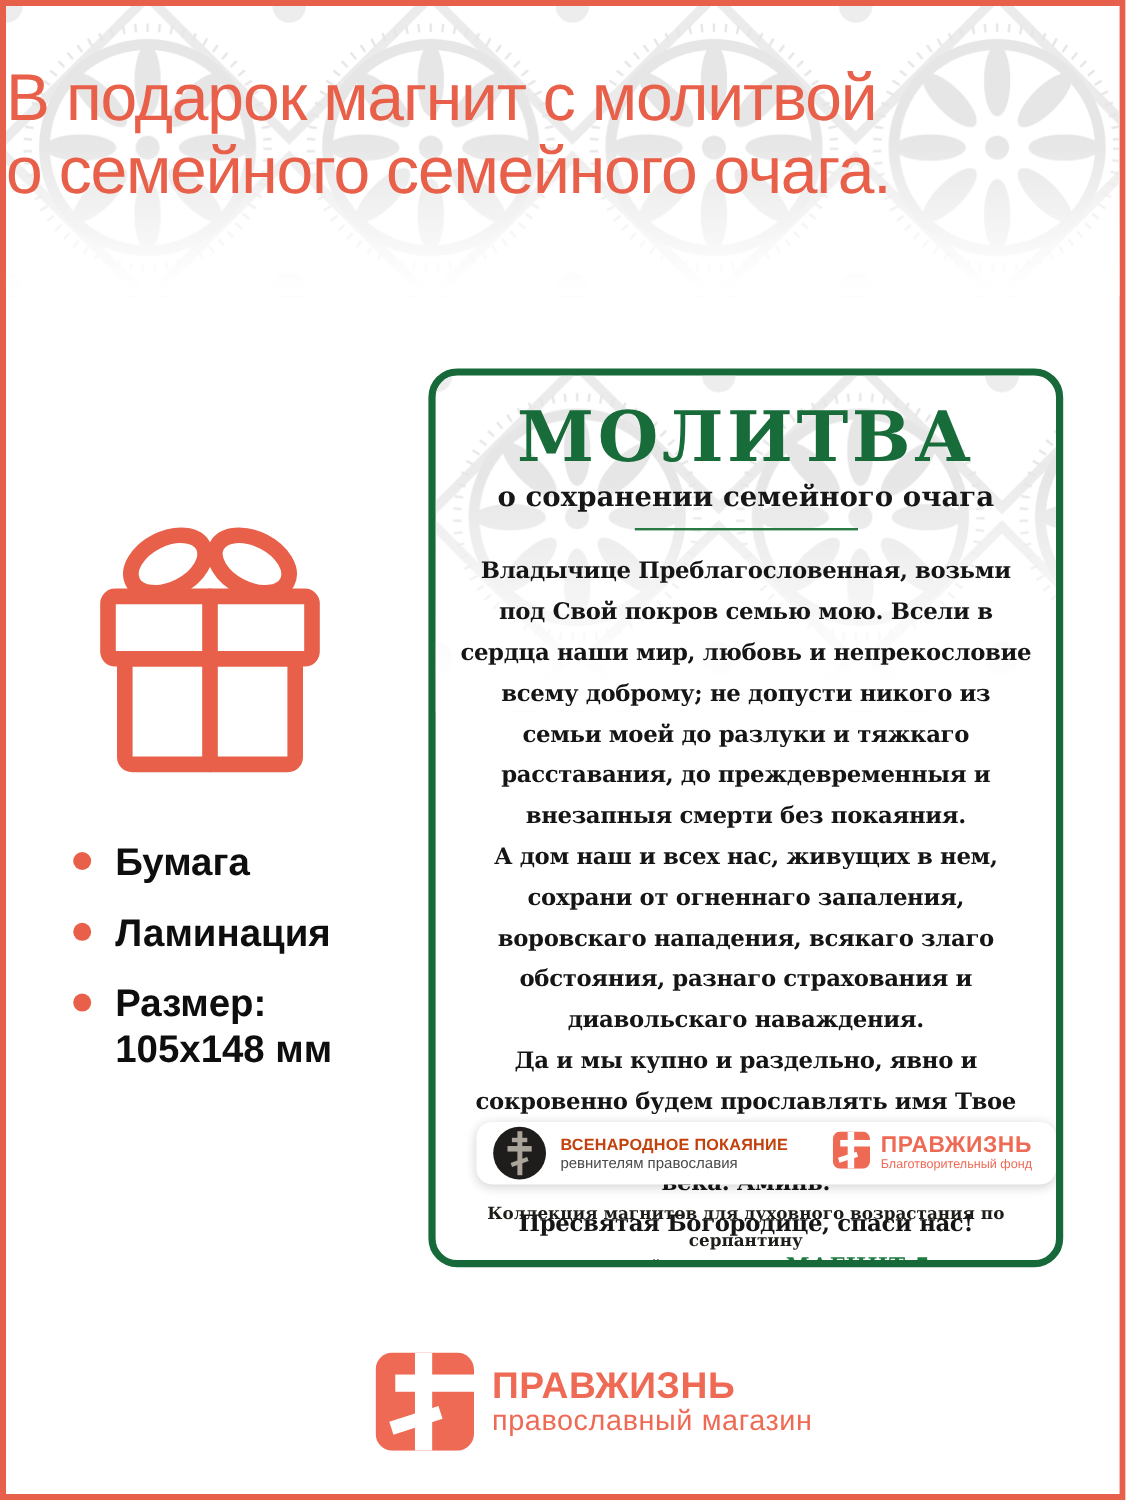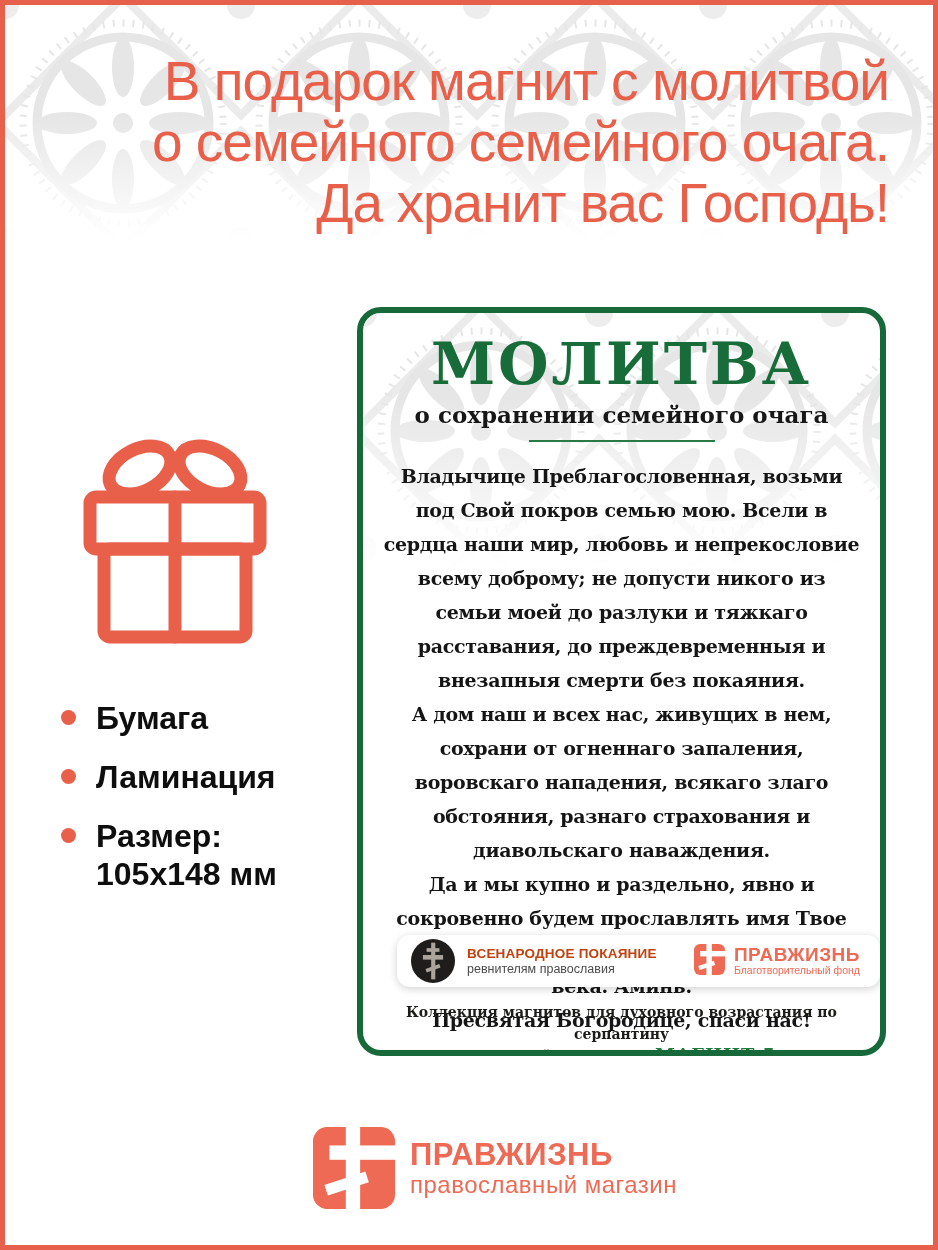--- a/index.html
+++ b/index.html
@@ -4,21 +4,21 @@
 <style>
   html,body{margin:0;padding:0;background:#fff;}
   .frame{position:relative;width:938px;height:1250px;background:#fff;
          border:5px solid #e6604b;box-sizing:border-box;overflow:hidden;
          font-family:"Liberation Sans",sans-serif;}
   
   .band-orn{position:absolute;left:0;top:0;width:928px;height:242px;}
   .band-fade{position:absolute;left:0;top:0;width:928px;height:242px;
              background:linear-gradient(to bottom,rgba(255,255,255,0) 45%,#fff 98%);}
   
-  .headline{position:absolute;left:0;top:46px;width:884px;text-align:right;
+  .headline{position:absolute;left:0;top:46px;width:884px;text-align:left;
             color:#e8604a;font-size:55px;line-height:61px;font-weight:400;letter-spacing:-1px;}
   
   .gift{position:absolute;left:78px;top:428px;}
   .features{position:absolute;left:56px;top:694px;width:280px;list-style:none;margin:0;padding:0;}
   .features li{display:flex;margin-bottom:21px;}
   .dot{width:15px;height:15px;border-radius:50%;background:#e8604a;margin:11px 20px 0 0;flex:0 0 15px;}
   .feat-text{font-size:32px;line-height:38px;font-weight:bold;color:#0e0e0e;}
   
   .card{position:absolute;left:352px;top:302px;width:529px;height:749px;box-sizing:border-box;
         background:#fff;border:6px solid #17693a;border-radius:24px;overflow:hidden;}
@@ -90,21 +90,20 @@
         </g>
       </pattern>
     </defs>
     <rect width="928" height="242" fill="url(#orn-a)"></rect>
   </svg>
   <div class="band-fade"></div>
 
   <div class="headline">
     <div>В подарок магнит с молитвой</div>
     <div>о семейного семейного очага.</div>
-    <div>Да хранит вас Господь!</div>
   </div>
 
   <svg class="gift" width="184" height="214" viewBox="0 0 184 214">
     <g fill="none" stroke="#e8604a" stroke-width="13" stroke-linejoin="round" stroke-linecap="round">
       <ellipse cx="57" cy="37" rx="33" ry="21" transform="rotate(-27 57 37)"></ellipse>
       <ellipse cx="127" cy="37" rx="33" ry="21" transform="rotate(27 127 37)"></ellipse>
       <rect x="7" y="64" width="170" height="52" rx="6"></rect>
       <rect x="21" y="116" width="142" height="88" rx="6"></rect>
       <line x1="92" y1="64" x2="92" y2="204"></line>
     </g>

